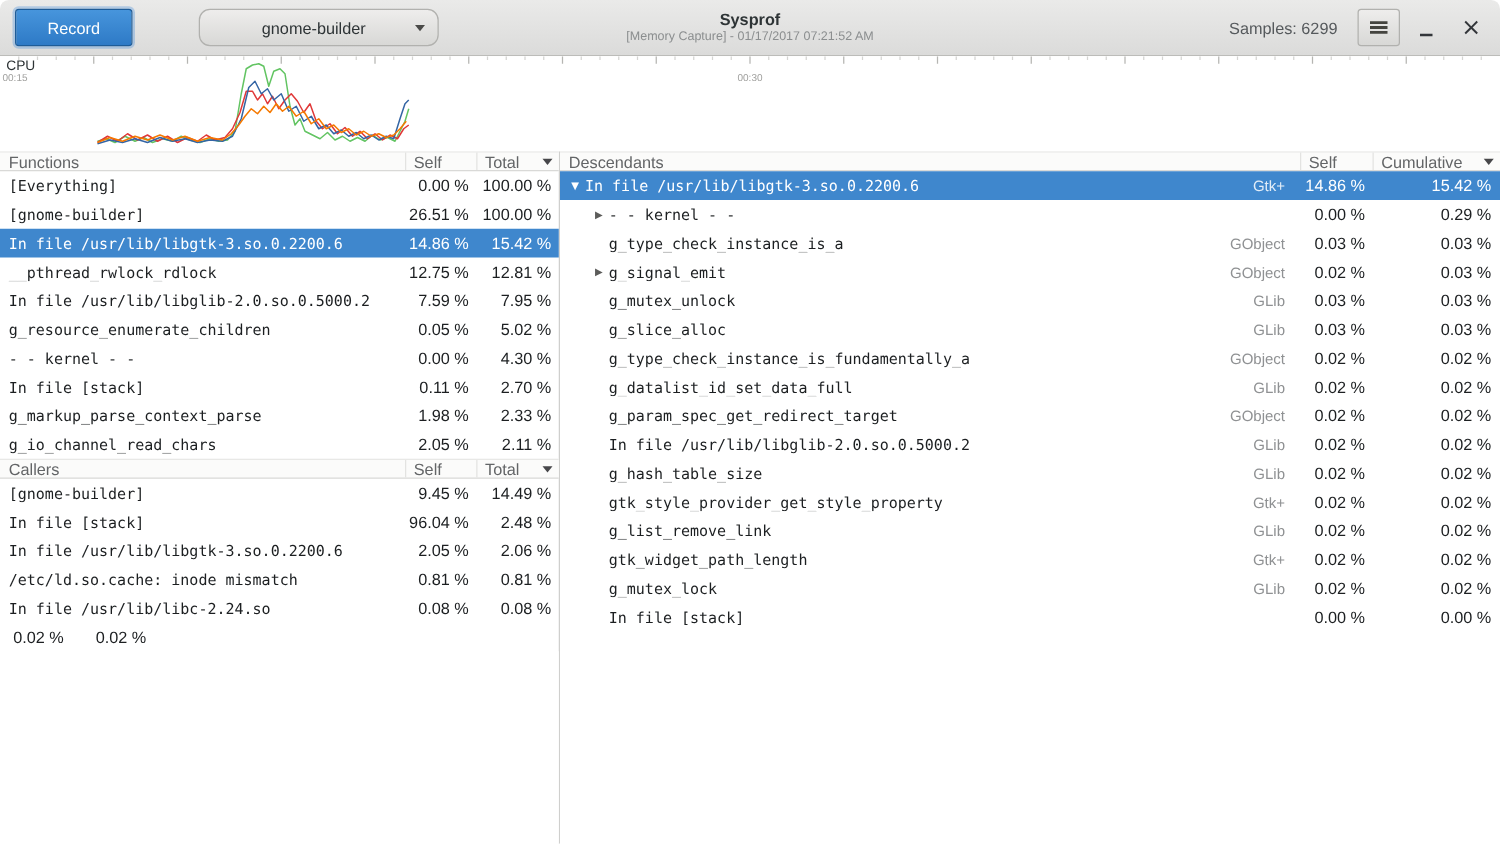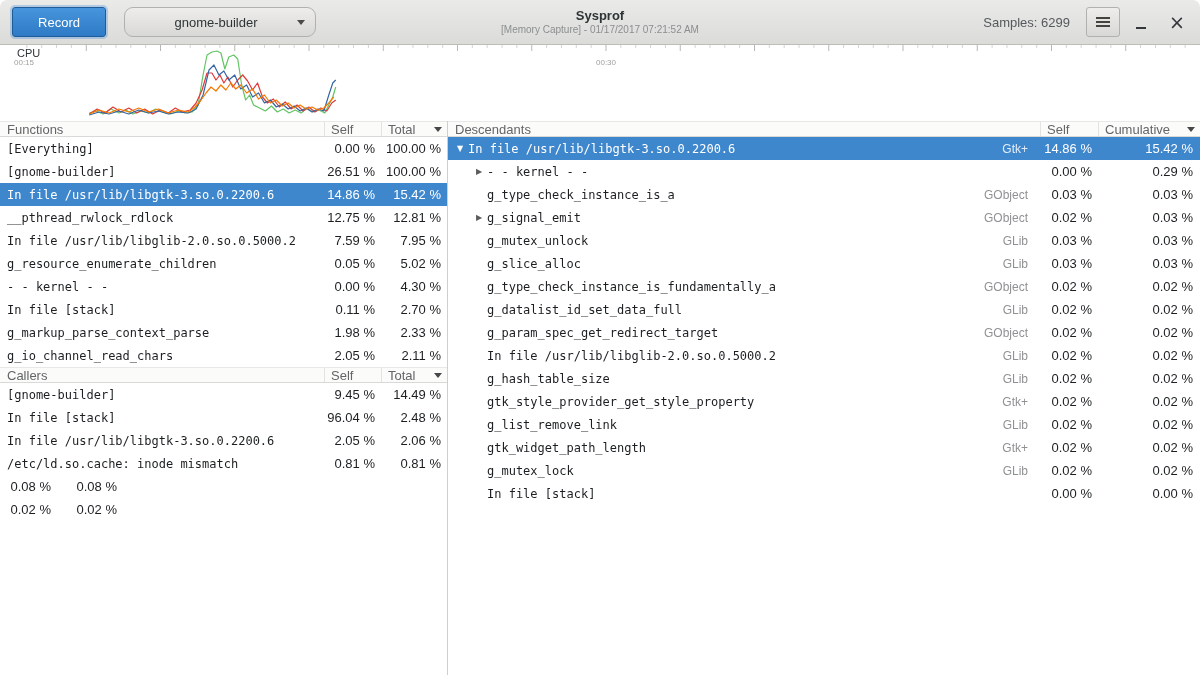--- a/index.html
+++ b/index.html
@@ -10,20 +10,21 @@
   }
   .window { width:1200px; height:675px; display:flex; flex-direction:column; background:#fff; }
 
   
   .headerbar {
     height:45px; flex:none; position:relative;
     display:flex; align-items:center; padding:0 8px;
     background:linear-gradient(to bottom,#eaeae9,#dbdbda);
     border-bottom:1px solid #bcbcb9;
     border-radius:7px 7px 0 0;
+    gap:35px;
   }
   button { font-family:inherit; cursor:default; }
   .record-btn {
     width:94px; height:30px; margin-left:4px;
     border:1px solid #1e5c98; border-radius:3px;
     background:linear-gradient(to bottom,#4795dc,#2e7ac6);
     color:#ffffff; font-size:13px;
     box-shadow:0 0 0 2px rgba(74,144,217,.35);
   }
   .process-btn {
@@ -47,21 +48,21 @@
     width:34px; height:30px; border:1px solid #b1b1ae; border-radius:3px;
     background:linear-gradient(to bottom,#eeedec,#d8d8d6);
     display:flex; align-items:center; justify-content:center;
   }
   .burger { width:14px; height:10px; background:repeating-linear-gradient(to bottom,#44443f 0 2px,transparent 2px 4px); }
   .win-btn { width:30px; height:30px; border:none; background:transparent; display:flex; align-items:center; justify-content:center; margin-left:6px; }
   .min-glyph { width:10px; height:2px; background:#33363a; margin-top:12px; }
   .close-glyph { font-size:19px; color:#33363a; line-height:1; font-family:"DejaVu Sans", sans-serif; }
 
   
-  .cpu-area { height:76px; flex:none; position:relative; background:#fff;margin-left:12px; }
+  .cpu-area { height:76px; flex:none; position:relative; background:#fff; }
   .cpu-svg { position:absolute; left:0; top:0; width:100%; height:100%; }
   .cpu-label { position:absolute; top:2px; left:5px; font-size:11px; color:#2e3436; }
   .time-start { position:absolute; top:13px; left:2px; font-size:8px; color:#a0a09e; }
   .time-mid { position:absolute; top:13px; left:50%; transform:translateX(-50%); font-size:8px; color:#a0a09e; }
 
   
   .main { flex:1; display:flex; min-height:0; }
   .left-pane { width:448px; flex:none; border-right:1px solid #cfcfcd; display:flex; flex-direction:column; background:#fff; }
   .right-pane { flex:1; min-width:0; display:flex; flex-direction:column; background:#fff; }
 
@@ -303,20 +304,21 @@
             <span class="name left-name">In file /usr/lib/libgtk-3.so.0.2200.6</span>
             <span class="v vself">2.05 %</span>
             <span class="v vtotal">2.06 %</span>
           </div>
           <div class="row">
             <span class="name left-name">/etc/ld.so.cache: inode mismatch</span>
             <span class="v vself">0.81 %</span>
             <span class="v vtotal">0.81 %</span>
           </div>
           <div class="row">
+            <span class="name left-name">In file /usr/lib/libc-2.24.so</span>
             <span class="v vself">0.08 %</span>
             <span class="v vtotal">0.08 %</span>
           </div>
           <div class="row">
             <span class="v vself">0.02 %</span>
             <span class="v vtotal">0.02 %</span>
           </div>
         </div>
       <div class="pane-filler"></div>
     </div>

